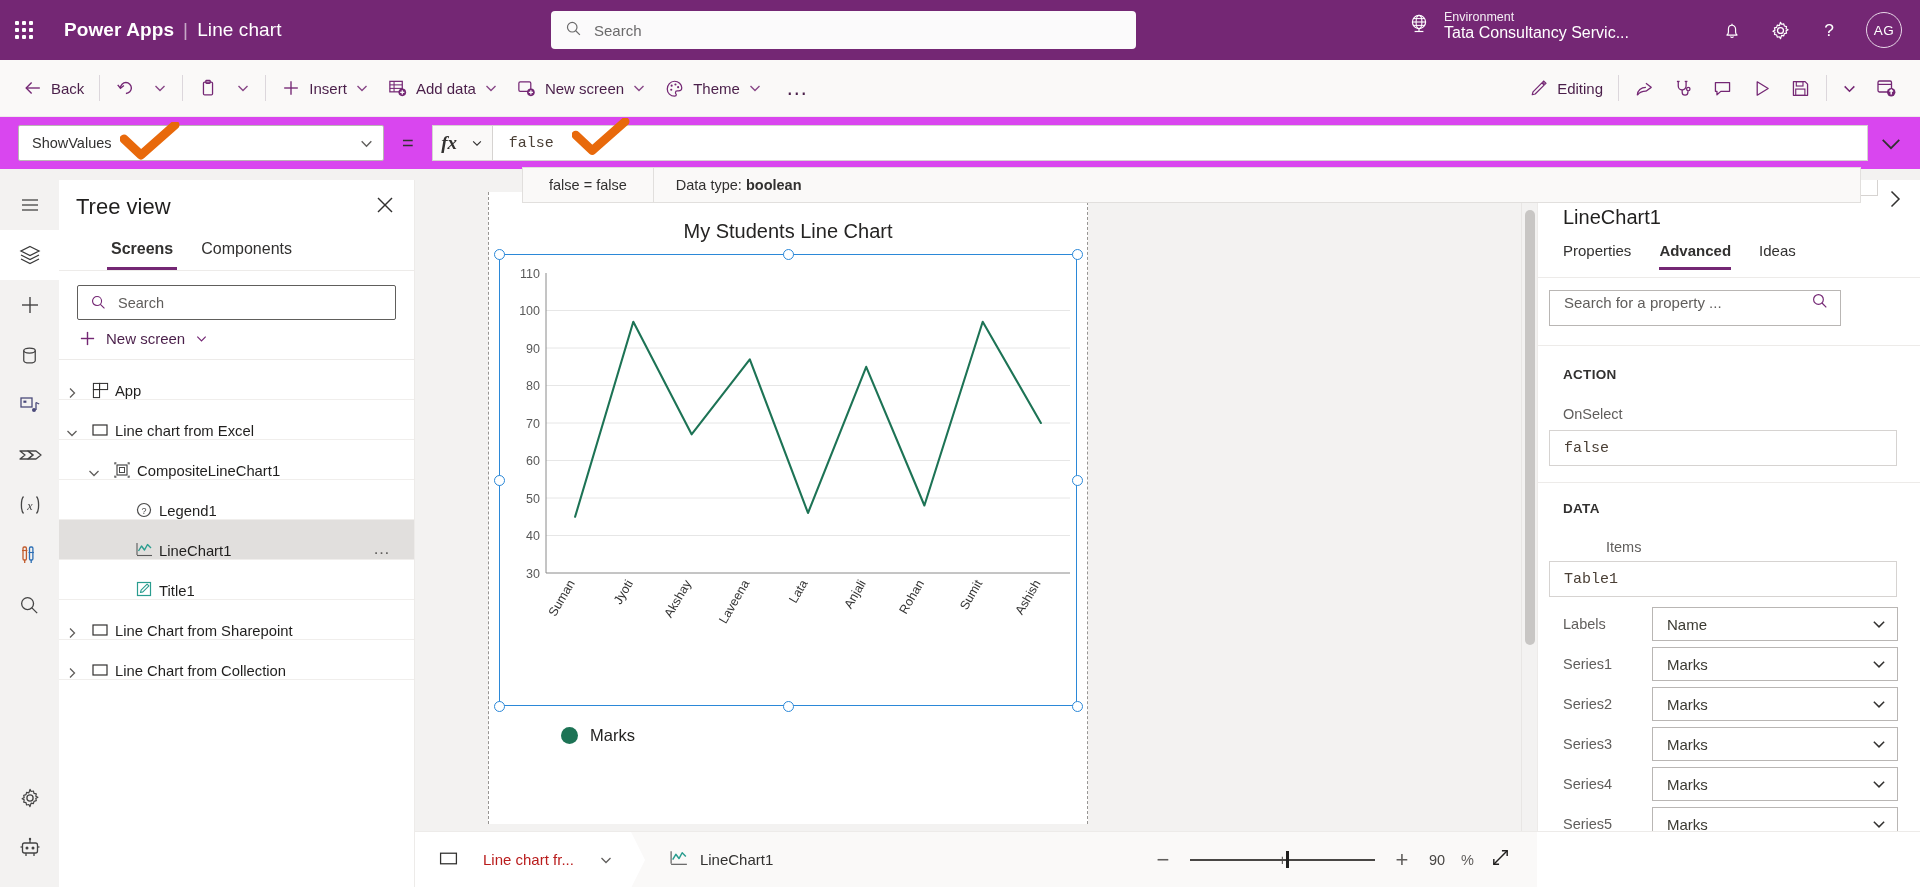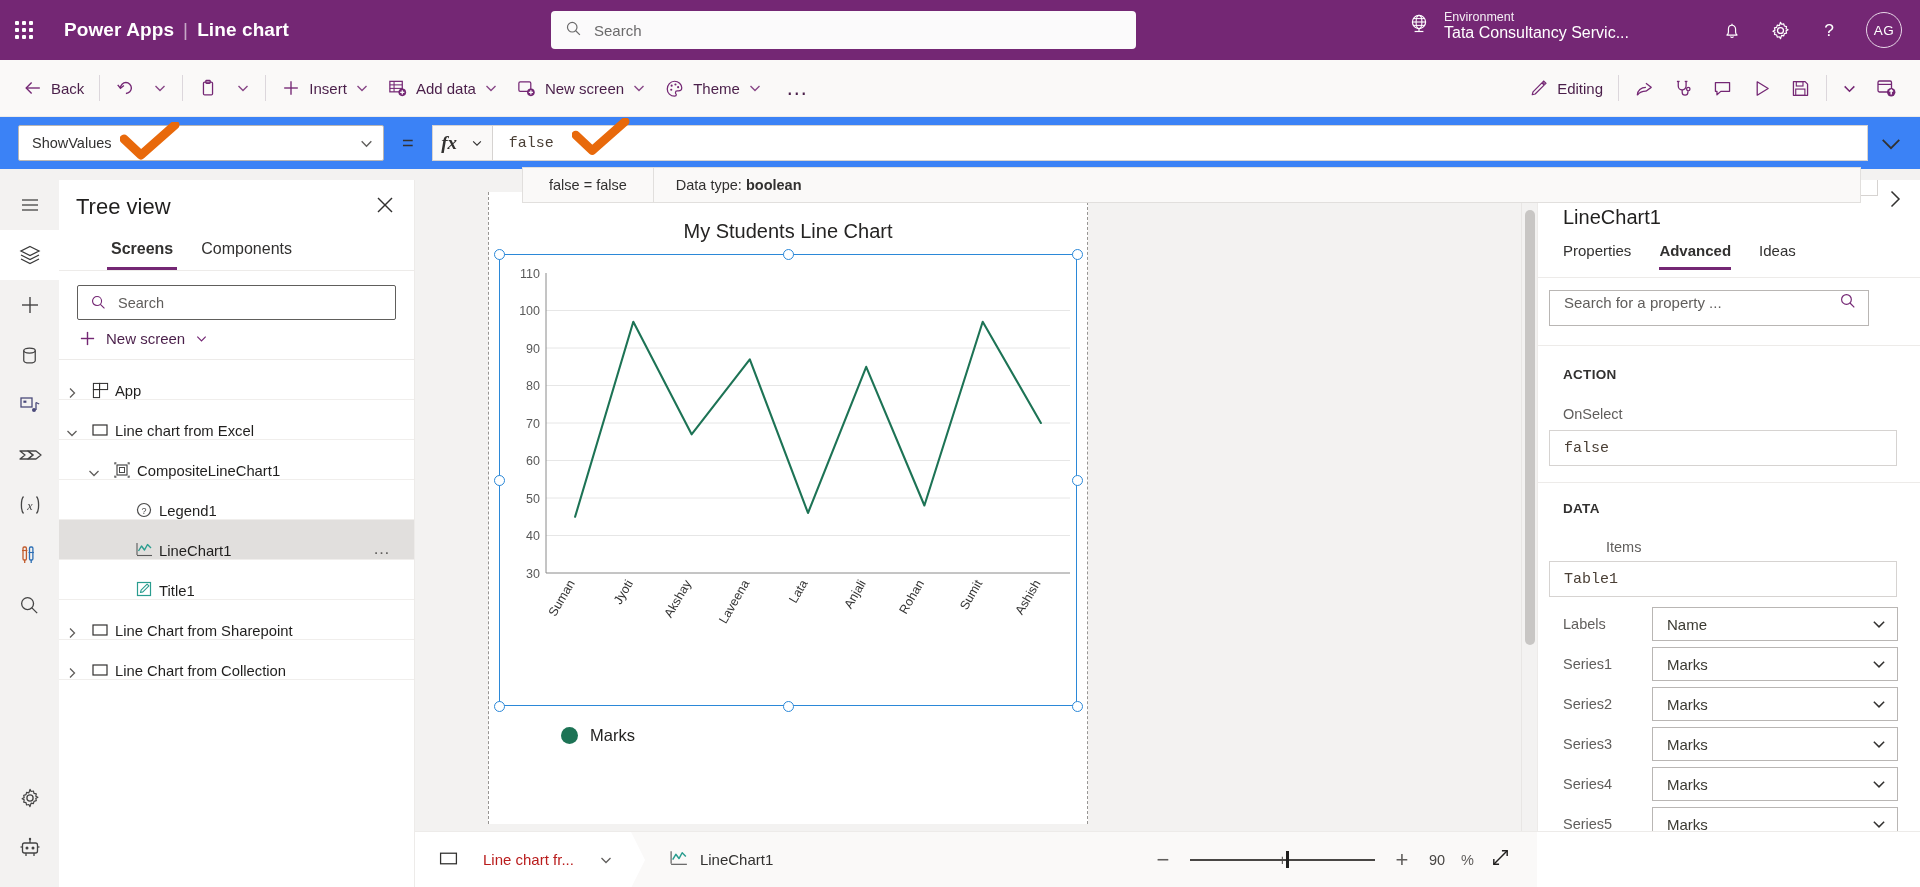--- a/index.html
+++ b/index.html
@@ -13,21 +13,21 @@
   
   .header {
     position: absolute; top: 0; left: 0; width: 1920px; height: 60px;
     background: #742774; display: flex; align-items: center; color: #fff;
   }
   .waffle { width: 48px; display: flex; justify-content: center; cursor: pointer; }
   .waffle-grid { display: grid; grid-template-columns: repeat(3, 4px); gap: 3px; }
   .waffle-grid i { width: 4px; height: 4px; background: #fff; border-radius: 1px; display: block; }
   .brand { font-size: 19px; font-weight: bold; letter-spacing: .1px; margin-left: 16px; }
   .brand .sep { font-weight: 300; opacity: .6; margin: 0 9px; }
-  .brand .appname { font-weight: bold; margin-top: 44px; }
+  .brand .appname { font-weight: normal; margin-top: 44px; }
   .search-box {
     position: absolute; left: 551px; top: 11px; width: 585px; height: 38px;
     background: #fbfafb; border-radius: 4px; display: flex; align-items: center;
     padding: 0 14px; cursor: text;
   }
   .search-box .mag { margin-right: 12px; }
   .search-box .ph { color: #6b6a6b; font-size: 15px; }
   .env {
     position: absolute; left: 1406px; top: 10px; display: flex; align-items: center; gap: 12px;
   }
@@ -57,21 +57,21 @@
   .fontsel {
     margin-left: 12px; width: 215px; height: 36px; border: 1px solid #8a8886; background: #fff;
     border-radius: 2px; display: flex; align-items: center; justify-content: space-between;
     padding: 0 10px 0 14px; font-size: 15px; color: #201f1e; cursor: pointer;
   }
   .cmd-right { position: absolute; right: 14px; display: flex; align-items: center; }
 
   
   .fbar {
     position: absolute; top: 117px; left: 0; width: 1920px; height: 52px;
-    background: #3b82f6; display: flex; align-items: center; padding-left: 18px;
+    background: #d946ef; display: flex; align-items: center; padding-left: 18px;
   }
   .propsel {
     width: 366px; height: 36px; background: #fff; border: 1px solid #b9b6b4; border-radius: 2px;
     display: flex; align-items: center; justify-content: space-between; padding: 0 9px 0 13px;
     font-size: 14.5px; color: #323130; cursor: pointer; position: relative;
   }
   .eq { font-size: 20px; color: #323130; margin: 0 18px; font-weight: 500; }
   .fx {
     width: 60px; height: 36px; background: #faf9f8; border: 1px solid #d6d3d1; border-right: none;
     display: flex; align-items: center; justify-content: center; gap: 14px; cursor: pointer; font-weight: bold;
@@ -187,21 +187,21 @@
   .props-clip { position: absolute; top: -14px; left: 0; width: 383px; height: 44px; background: #fff; }
   .props-clip .cut { position: absolute; left: 20px; top: 0; width: 320px; height: 30px; border: 1px solid #d6d3d1; color: #bdbab8; font-size: 14px; padding-left: 6px; overflow: hidden; }
   .props-expand { position: absolute; right: 14px; top: 8px; cursor: pointer; color: #323130; }
   .props-name { position: absolute; top: 26px; left: 25px; font-size: 20px; color: #201f1e; }
   .props-tabs { position: absolute; top: 62px; left: 25px; display: flex; gap: 28px; }
   .p-tab { font-size: 15px; color: #323130; padding-bottom: 11px; cursor: pointer; position: relative; }
   .p-tab.active { font-weight: bold; }
   .p-tab.active::after { content: ''; position: absolute; bottom: 0; left: 0; right: 0; height: 3px; background: #742774; }
   .props-sep { position: absolute; top: 97px; left: 0; width: 383px; height: 1px; background: #edebe9; }
   .prop-search {
-    position: absolute; top: 110px; left: 11px; width: 320px; height: 36px; background: #fff;
+    position: absolute; top: 110px; left: 11px; width: 292px; height: 36px; background: #fff;
     border: 1px solid #b9b6b4; display: flex; align-items: center; justify-content: space-between;
     padding: 0 11px 11px 14px; cursor: text;
   }
   .prop-search .ph { color: #605e5c; font-size: 15px; }
   .sec-div { position: absolute; left: 0; width: 383px; height: 1px; background: #edebe9; }
   .sec-title { position: absolute; left: 25px; font-size: 13.5px; font-weight: bold; color: #323130; letter-spacing: .3px; }
   .fld-label { position: absolute; left: 25px; font-size: 14.5px; color: #605e5c; }
   .fld-mono {
     position: absolute; left: 11px; width: 348px; height: 36px; border: 1px solid #d6d3d1;
     background: #fff; display: flex; align-items: center; padding-left: 14px;

